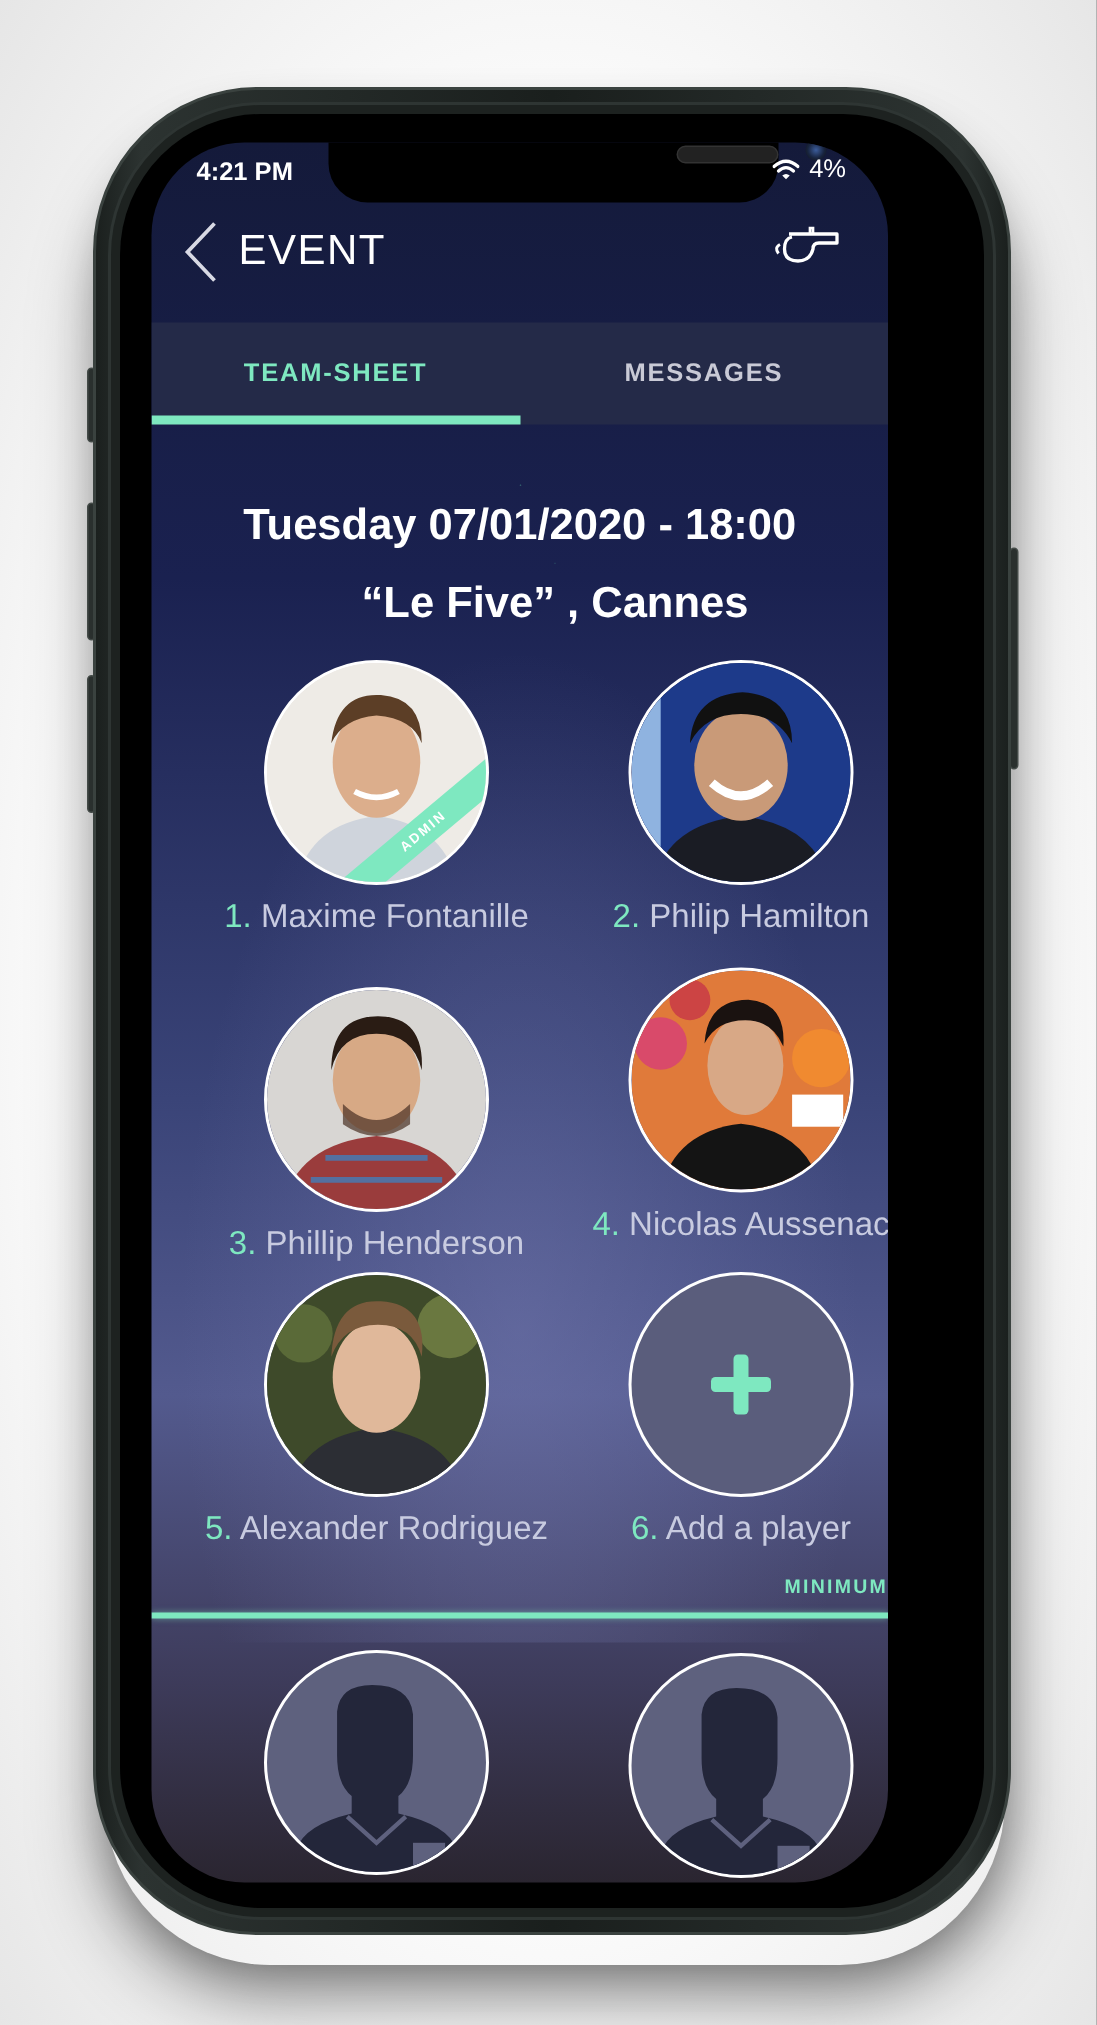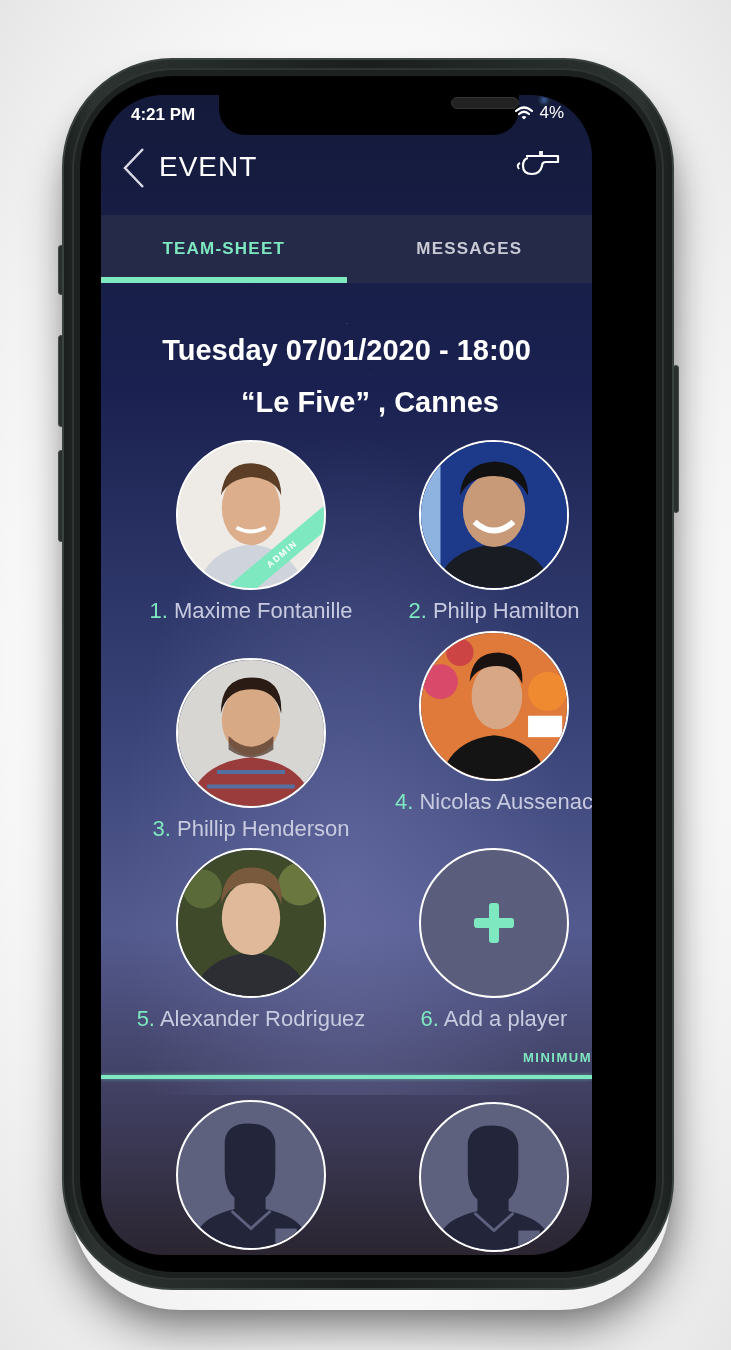--- a/index.html
+++ b/index.html
@@ -243,21 +243,21 @@
           <path d="M44 55 Q44 18 76 18 Q108 18 106 55 Q100 30 75 30 Q50 30 44 55 Z" fill="#2a1c14"></path>
           <path d="M52 78 Q75 100 98 78 L98 92 Q75 108 52 92 Z" fill="#4a3024" opacity="0.7"></path>
         </svg>
       </div>
       <div class="player-name">
         <span class="player-num">3.</span>
         <span>Phillip Henderson</span>
       </div>
     </div>
 
-    <div class="player" style="left:278px; top:191px;">
+    <div class="player" style="left:278px; top:205px;">
       <div class="avatar">
         <svg class="avatar-face" viewBox="0 0 150 150">
           <rect width="150" height="150" fill="#e07a3a"></rect>
           <circle cx="20" cy="50" r="18" fill="#d94a6a"></circle>
           <circle cx="130" cy="60" r="20" fill="#f08a30"></circle>
           <circle cx="40" cy="20" r="14" fill="#c44"></circle>
           <rect x="110" y="85" width="35" height="22" fill="#fff"></rect>
           <path d="M20 150 Q30 110 75 105 Q120 110 130 150 Z" fill="#141414"></path>
           <ellipse cx="78" cy="65" rx="26" ry="34" fill="#d8a886"></ellipse>
           <path d="M50 50 Q52 20 80 20 Q106 22 104 52 Q96 34 78 34 Q58 34 50 50 Z" fill="#1a1210"></path>

